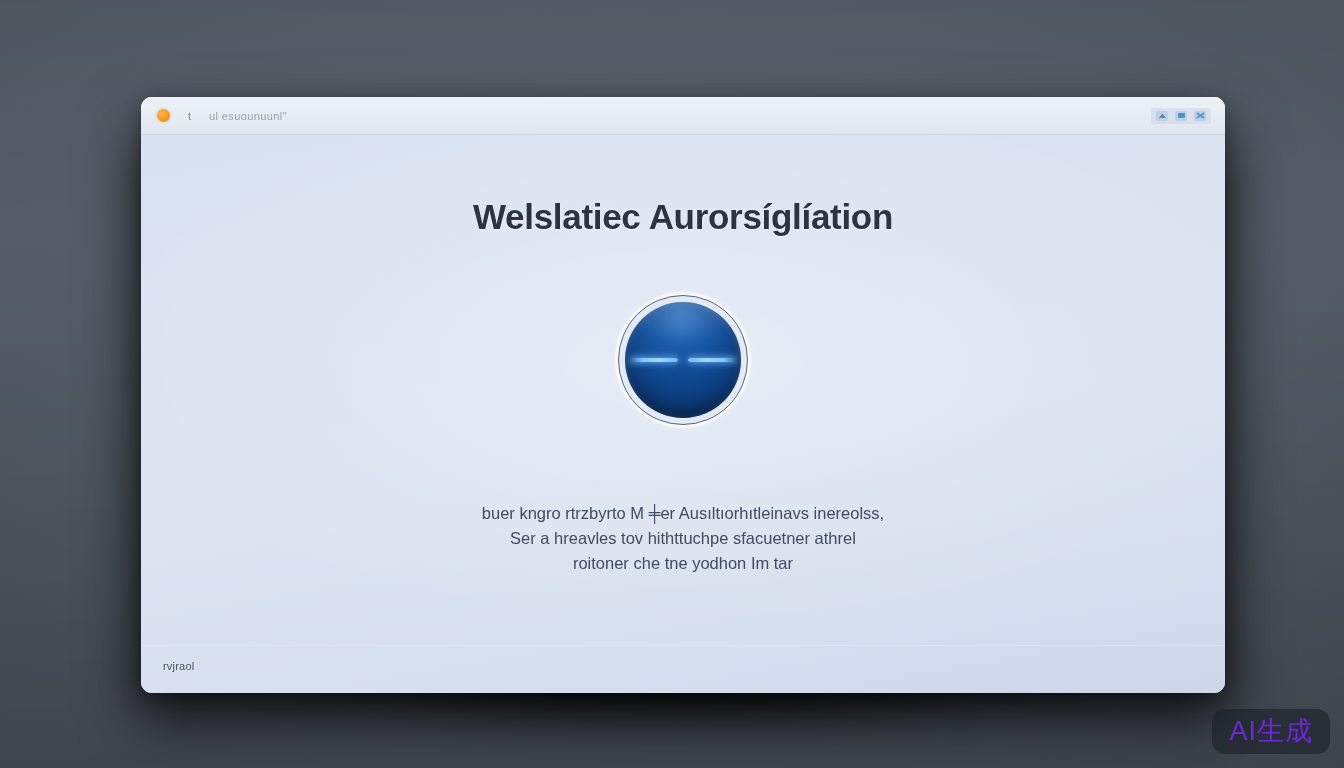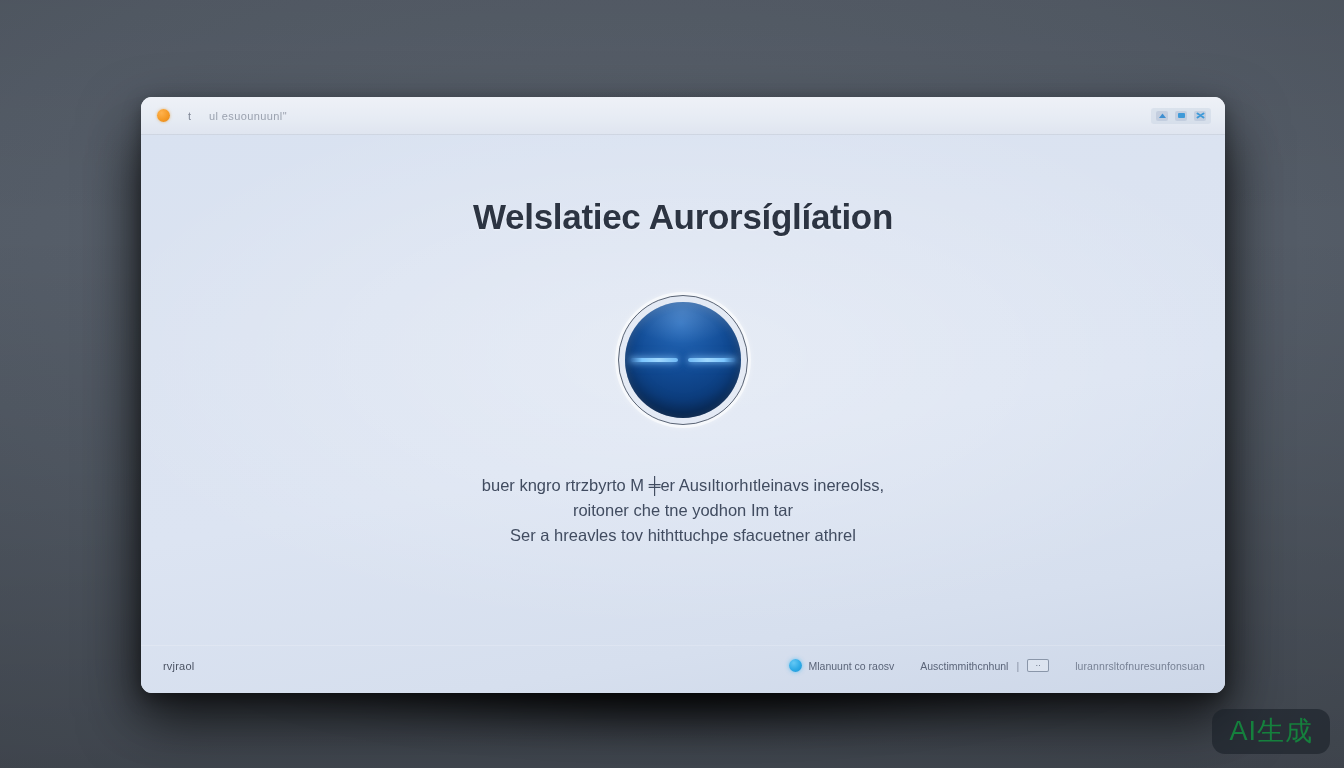--- a/index.html
+++ b/index.html
@@ -179,21 +179,21 @@
     background: linear-gradient(90deg, rgba(120,190,255,0.25) 0%, #7cc6ff 25%, #9fd8ff 60%, #6fb9f5 100%);
     box-shadow: 0 0 6px rgba(140,205,255,0.85), 0 0 12px rgba(110,180,250,0.45);
     z-index: 3;
   }
   .logo-dash.left  { left: 12px;  width: 48px; }
   .logo-dash.right { right: 12px; width: 48px;
     background: linear-gradient(270deg, rgba(120,190,255,0.25) 0%, #7cc6ff 25%, #9fd8ff 60%, #6fb9f5 100%); }
 
   
   .body-copy {
-    margin-top: 48px;
+    margin-top: 76px;
     text-align:center;
     font-size: 16.5px;
     line-height: 25px;
     color: #414c60;
     filter: blur(0.5px);
     z-index:2;
     max-width: 520px;
   }
   .body-copy p { white-space: nowrap; }
 
@@ -249,21 +249,21 @@
   .sb-far { opacity: 0.75; letter-spacing: 0.1px; }
 
   
   .ai-watermark {
     position:absolute;
     right: 14px;
     bottom: 14px;
     padding: 9px 17px;
     border-radius: 13px;
     background: rgba(26,32,40,0.62);
-    color: #15803d;
+    color: #6d28d9;
     font-size: 27px;
     line-height: 1;
     letter-spacing: 1px;
     z-index: 20;
   }
 </style>
 </head>
 <body>
 
 <div class="desk-vignette"></div>
@@ -304,39 +304,25 @@
 
     <div class="logo-wrap">
       <div class="logo-ring"></div>
       <div class="logo-disc"></div>
       <div class="logo-dash left"></div>
       <div class="logo-dash right"></div>
     </div>
 
     <div class="body-copy">
       <p>buer kngro rtrzbyrto M ╪er Ausıltıorhıtleinavs inereolss,</p>
+      <p>Ser a hreavles tov hithttuchpe sfacuetner athrel</p>
       <p>roitoner che tne yodhon Im tar</p>
-      <p>Ser a hreavles tov hithttuchpe sfacuetner athrel</p>
     </div>
 
     <div class="statusbar">
       <span class="sb-left">rvjraol</span>
 
-      <div class="sb-right">
-        <span class="sb-group">
-          <span class="sb-dot"></span>
-          <span>Mlanuunt co raosv</span>
-        </span>
-
-        <span class="sb-group">
-          <span>Ausctimmithcnhunl</span>
-          <span class="sb-sep">|</span>
-          <span class="sb-badge">··</span>
-        </span>
-
-        <span class="sb-far">lurannrsltofnuresunfonsuan</span>
-      </div>
     </div>
 
   </div>
 </div>
 
 <div class="ai-watermark">AI生成</div>
 
 </body></html>

